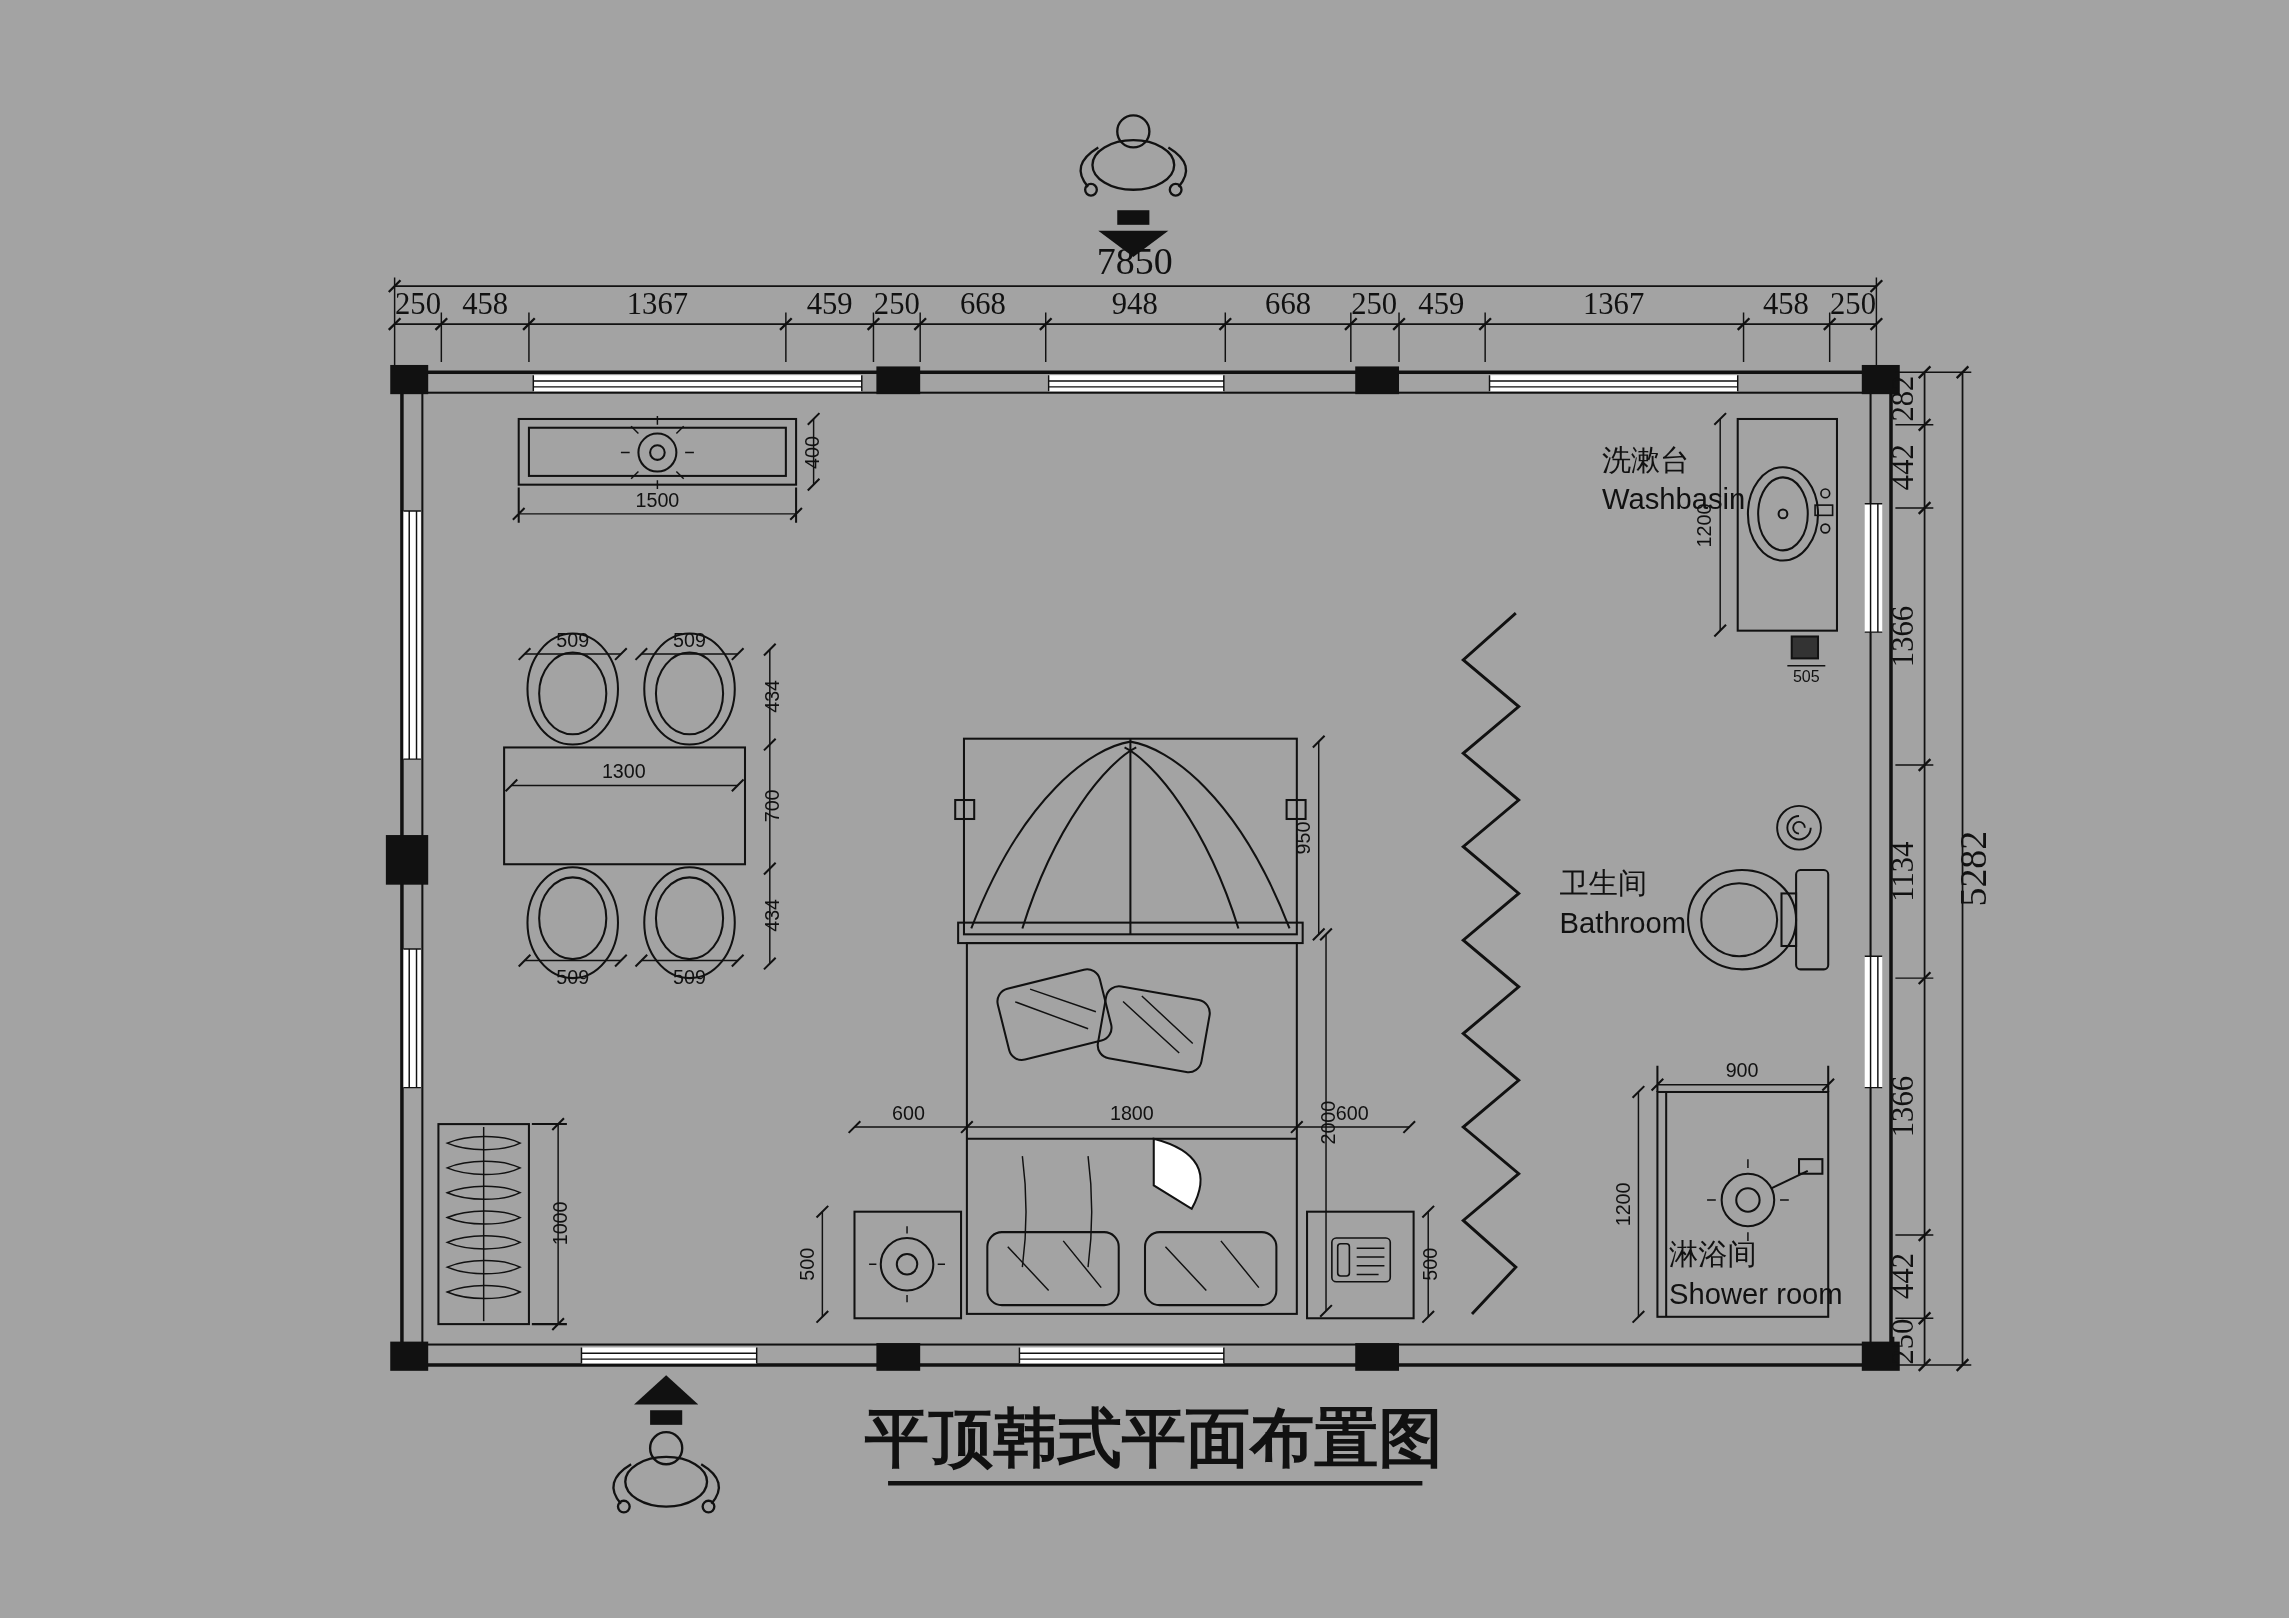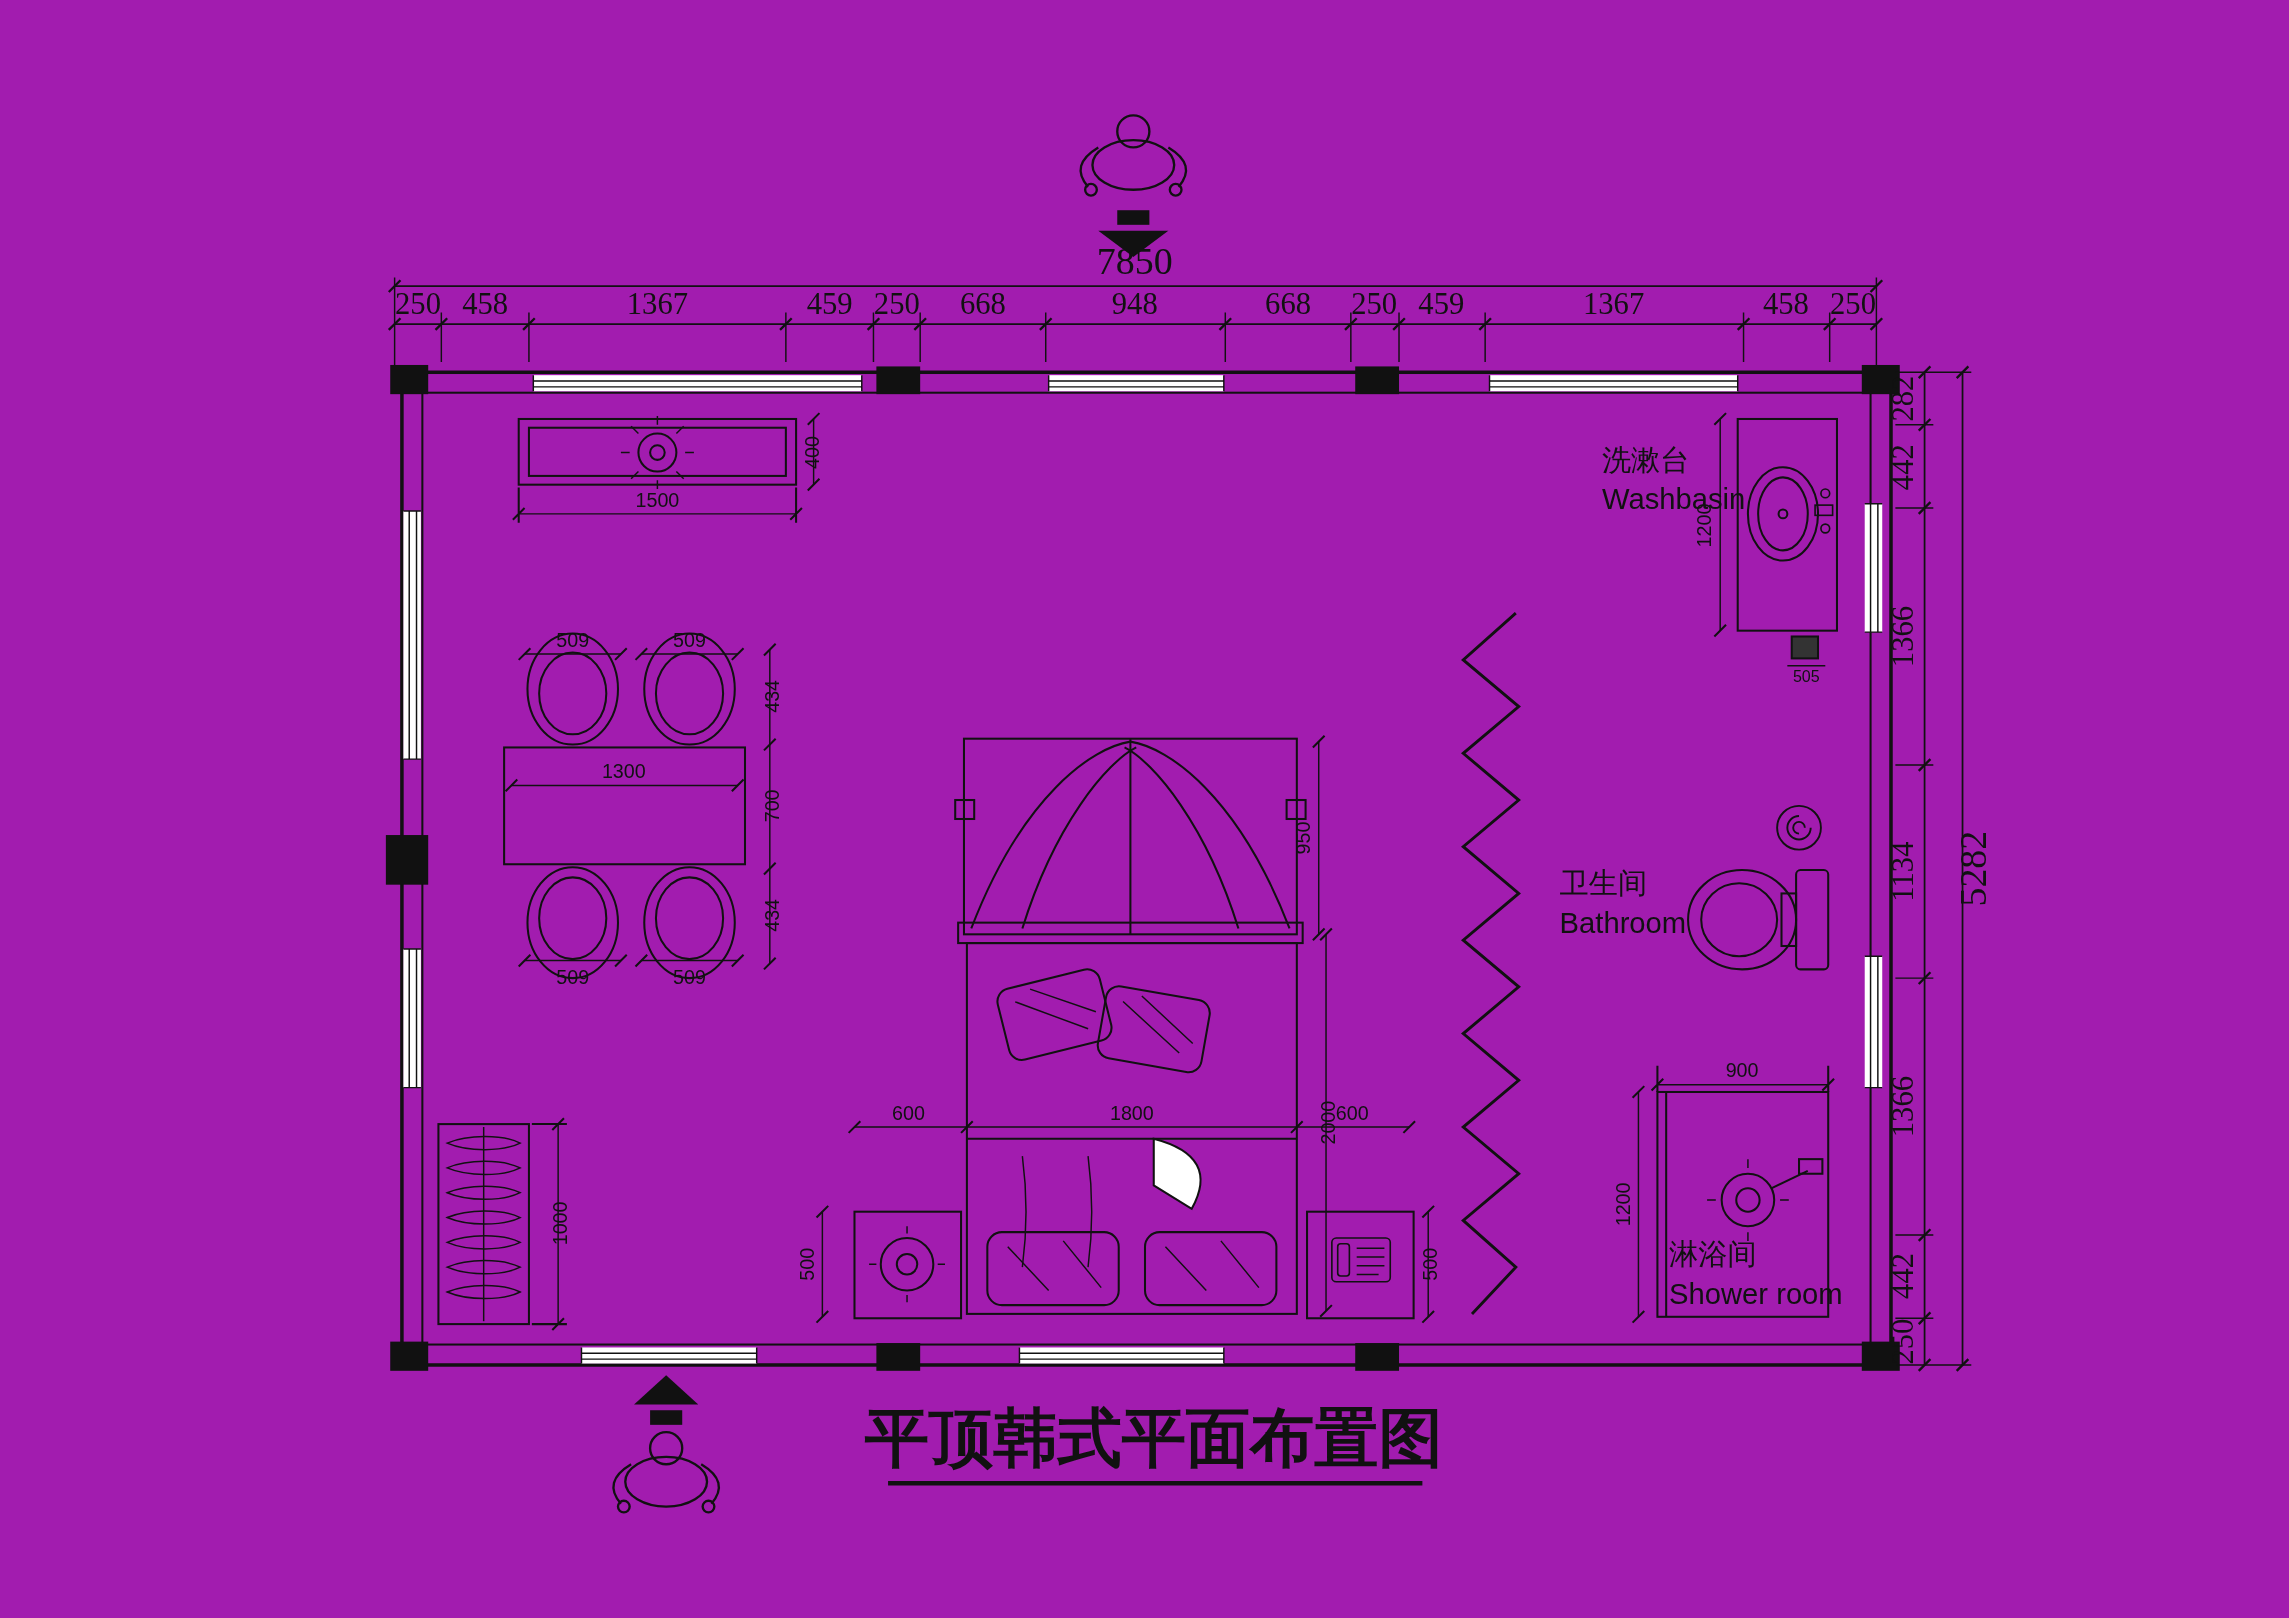--- a/index.html
+++ b/index.html
@@ -1,16 +1,16 @@
 <!DOCTYPE html>
 <html style="font-size:14.8px"><head>
 <meta charset="utf-8">
 <style>
   html,body{margin:0;padding:0;background:#ffffff;}
-  .stage{width:2290px;height:1619px;background:#a21caf;position:relative;overflow:hidden;}
+  .stage{width:2290px;height:1619px;background:#a3a3a3;position:relative;overflow:hidden;}
   svg{display:block;}
   text{fill:#111;}
   .dim-total{font:26px "Liberation Serif", serif;}
   .dim-big{font:21px "Liberation Serif", serif;}
   .dim-small{font:13.5px "Liberation Sans", sans-serif;}
   .dim-tiny{font:11px "Liberation Sans", sans-serif;}
   .room-label{font:20px "Liberation Sans", sans-serif;}
   .plan-title{font:700 44px "Liberation Sans", sans-serif;}
   .ln{stroke:#111;fill:none;}
 </style>

